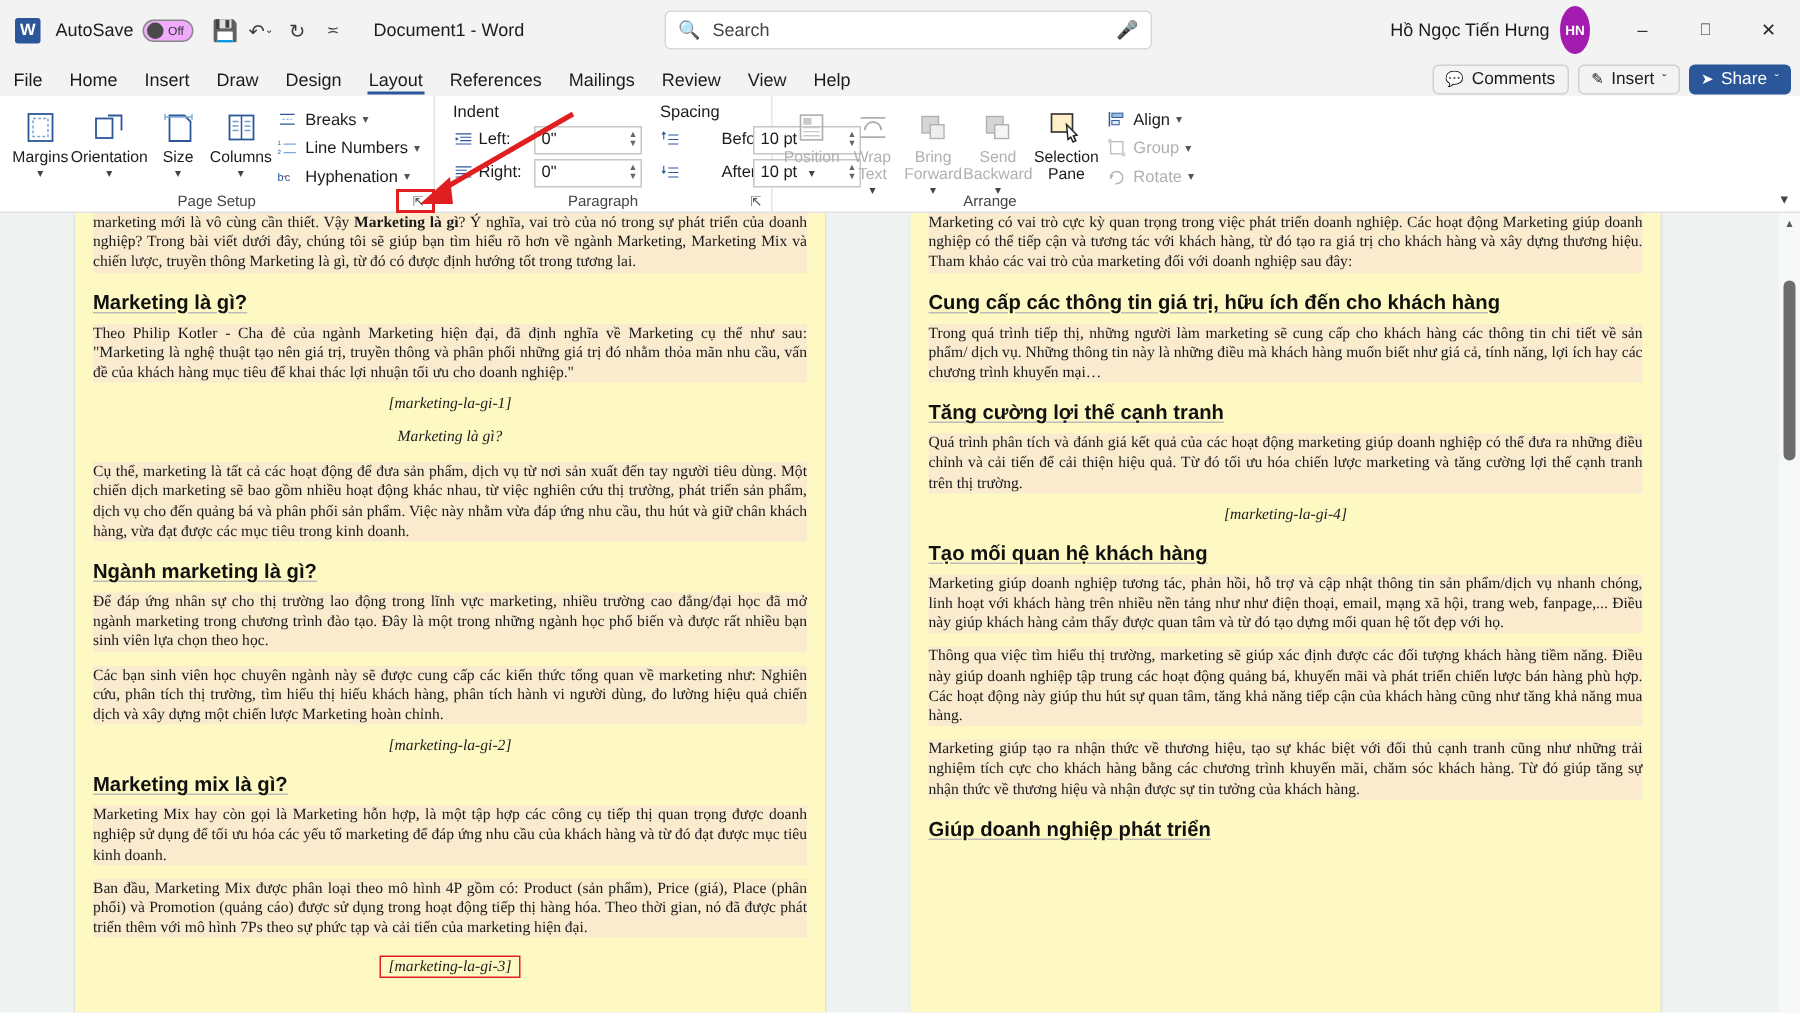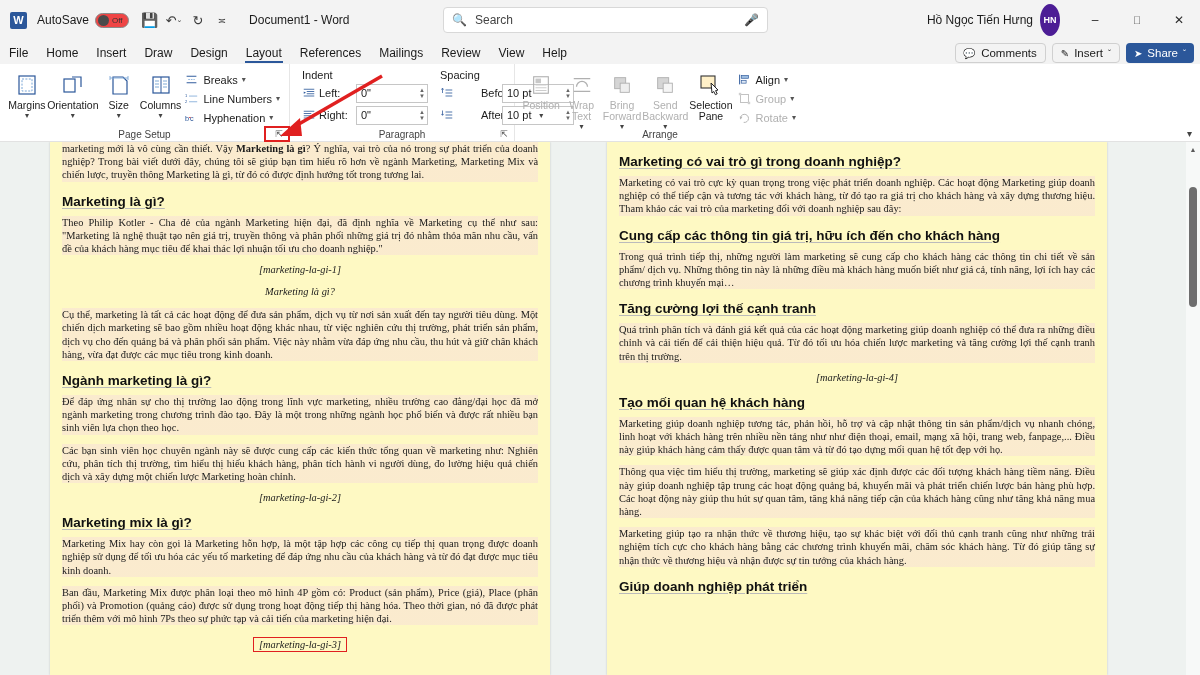--- a/index.html
+++ b/index.html
@@ -33,21 +33,21 @@
     flex: 0 0 auto;
   }
   .autosave-label {
     font-size: 12px; color: #1b1b1b;
     margin-right: 6px;
   }
   .toggle {
     width: 34px; height: 15px;
     border: 1px solid #8a8a8a;
     border-radius: 9px;
-    background: #ef4444;
+    background: #f0abfc;
     display: flex; align-items: center;
     position: relative;
     margin-right: 10px;
   }
   .toggle .knob {
     width: 11px; height: 11px;
     border-radius: 50%;
     background: #4a4a4a;
     margin-left: 2px;
   }
@@ -81,21 +81,21 @@
   .searchbox .s-text { font-size: 12px; color: #444; flex: 1; }
   .searchbox .mic { font-size: 12px; color: #555; }
   .tb-right {
     position: absolute;
     right: 0; top: 0; height: 40px;
     display: flex; align-items: center;
   }
   .username { font-size: 12px; color: #1b1b1b; margin-right: 7px; }
   .avatar {
     width: 20px; height: 32px; border-radius: 50%;
-    background: #4c1d95; color: #fff;
+    background: #a21caf; color: #fff;
     font-size: 9px; font-weight: bold;
     display: flex; align-items: center; justify-content: center;
     margin-right: 14px;
   }
   .wbtn {
     width: 42px; height: 40px;
     display: flex; align-items: center; justify-content: center;
     font-size: 12px; color: #2b2b2b;
   }
 
@@ -650,21 +650,20 @@
         <div class="caption">[marketing-la-gi-2]</div>
         <div class="h2">Marketing mix là gì?</div>
         <div class="p">Marketing Mix hay còn gọi là Marketing hỗn hợp, là một tập hợp các công cụ tiếp thị quan trọng được doanh nghiệp sử dụng để tối ưu hóa các yếu tố marketing để đáp ứng nhu cầu của khách hàng và từ đó đạt được mục tiêu kinh doanh.</div>
         <div class="p">Ban đầu, Marketing Mix được phân loại theo mô hình 4P gồm có: Product (sản phẩm), Price (giá), Place (phân phối) và Promotion (quảng cáo) được sử dụng trong hoạt động tiếp thị hàng hóa. Theo thời gian, nó đã được phát triển thêm với mô hình 7Ps theo sự phức tạp và cải tiến của marketing hiện đại.</div>
         <div class="caption-wrap"><span class="caption boxed">[marketing-la-gi-3]</span></div>
       </div>
   </div>
 
   <div class="page page-right">
     <div class="pagecontent" id="right-page">
-        <div class="h2">Marketing có vai trò gì trong doanh nghiệp?</div>
         <div class="p">Marketing có vai trò cực kỳ quan trọng trong việc phát triển doanh nghiệp. Các hoạt động Marketing giúp doanh nghiệp có thể tiếp cận và tương tác với khách hàng, từ đó tạo ra giá trị cho khách hàng và xây dựng thương hiệu. Tham khảo các vai trò của marketing đối với doanh nghiệp sau đây:</div>
         <div class="h2">Cung cấp các thông tin giá trị, hữu ích đến cho khách hàng</div>
         <div class="p">Trong quá trình tiếp thị, những người làm marketing sẽ cung cấp cho khách hàng các thông tin chi tiết về sản phẩm/ dịch vụ. Những thông tin này là những điều mà khách hàng muốn biết như giá cả, tính năng, lợi ích hay các chương trình khuyến mại…</div>
         <div class="h2">Tăng cường lợi thế cạnh tranh</div>
         <div class="p">Quá trình phân tích và đánh giá kết quả của các hoạt động marketing giúp doanh nghiệp có thể đưa ra những điều chỉnh và cải tiến để cải thiện hiệu quả. Từ đó tối ưu hóa chiến lược marketing và tăng cường lợi thế cạnh tranh trên thị trường.</div>
         <div class="caption">[marketing-la-gi-4]</div>
         <div class="h2">Tạo mối quan hệ khách hàng</div>
         <div class="p">Marketing giúp doanh nghiệp tương tác, phản hồi, hỗ trợ và cập nhật thông tin sản phẩm/dịch vụ nhanh chóng, linh hoạt với khách hàng trên nhiều nền tảng như như điện thoại, email, mạng xã hội, trang web, fanpage,... Điều này giúp khách hàng cảm thấy được quan tâm và từ đó tạo dựng mối quan hệ tốt đẹp với họ.</div>
         <div class="p">Thông qua việc tìm hiểu thị trường, marketing sẽ giúp xác định được các đối tượng khách hàng tiềm năng. Điều này giúp doanh nghiệp tập trung các hoạt động quảng bá, khuyến mãi và phát triển chiến lược bán hàng phù hợp. Các hoạt động này giúp thu hút sự quan tâm, tăng khả năng tiếp cận của khách hàng cũng như tăng khả năng mua hàng.</div>
         <div class="p">Marketing giúp tạo ra nhận thức về thương hiệu, tạo sự khác biệt với đối thủ cạnh tranh cũng như những trải nghiệm tích cực cho khách hàng bằng các chương trình khuyến mãi, chăm sóc khách hàng. Từ đó giúp tăng sự nhận thức về thương hiệu và nhận được sự tin tưởng của khách hàng.</div>

